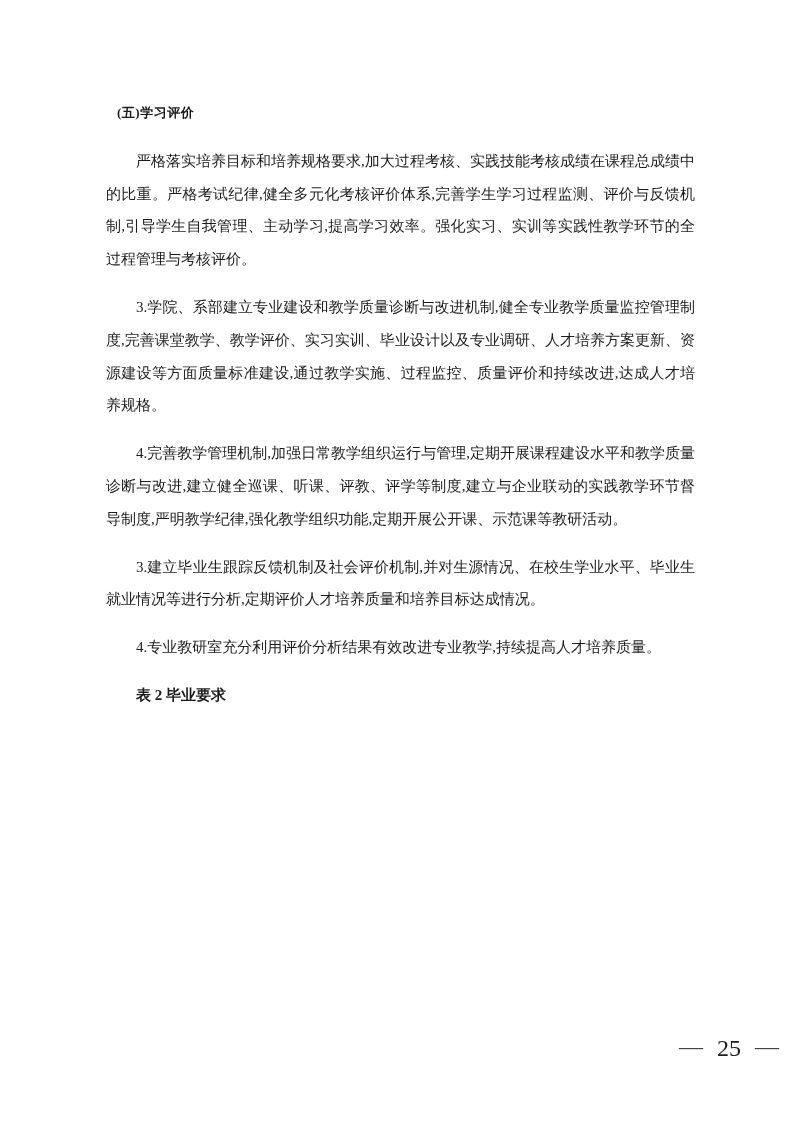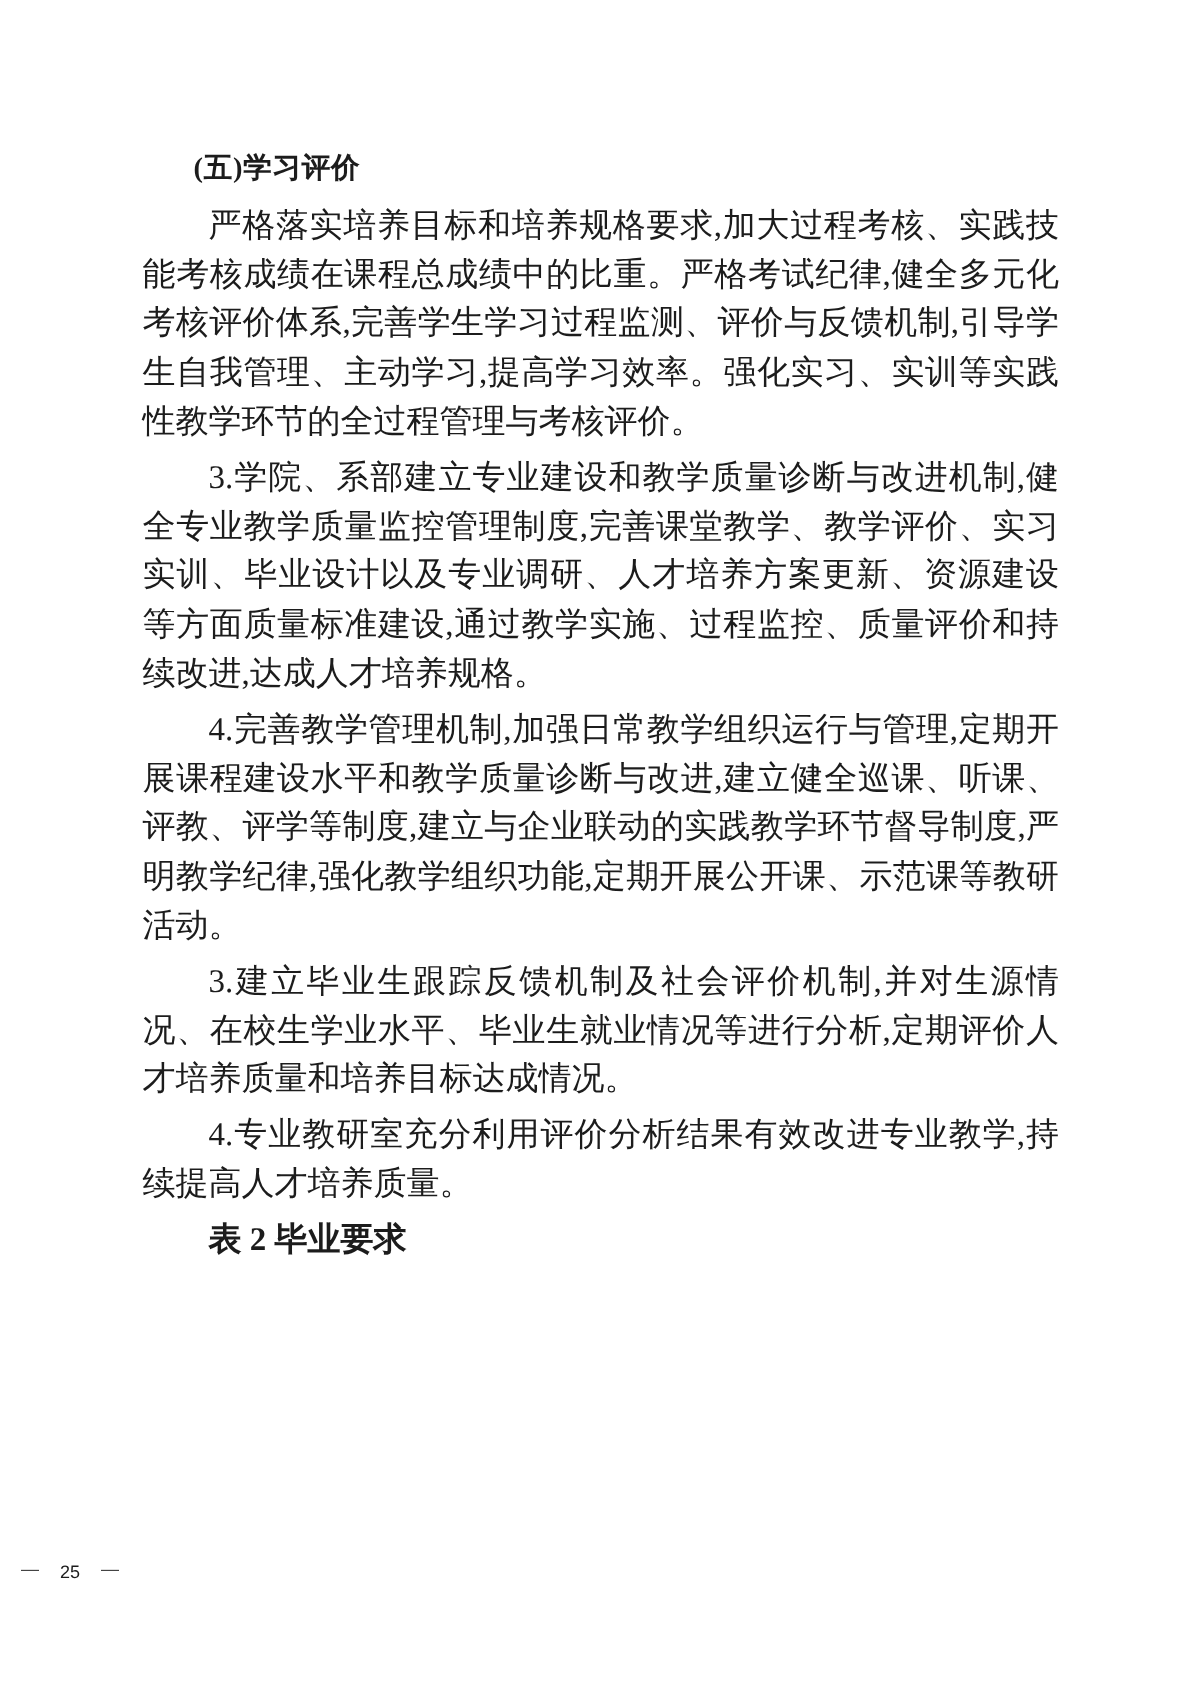--- a/index.html
+++ b/index.html
@@ -16,52 +16,52 @@
     font-family: "Liberation Serif", serif;
     color: #1c1c1c;
   }
   .content {
     position: absolute;
     left: 91px;
     top: 97px;
     width: 619px;
   }
   .content p {
-    margin: 4px;
-    font-size: 22px;
+    margin: 15px;
+    font-size: 15px;
     line-height: 32.8px;
     text-align: justify;
     text-indent: 2em;
     letter-spacing: 0;
   }
   .content h2 {
     margin: 0;
-    font-size: 19px;
+    font-size: 13px;
     line-height: 32.8px;
     font-weight: bold;
     text-indent: 2em;
     letter-spacing: 0.5px;
   }
   .table-caption {
     margin: 0;
     font-size: 16.5px;
     line-height: 32.8px;
     font-weight: bold;
     text-align: center;
   }
   .footer {
     position: absolute;
     left: 0;
     top: 1034px;
     width: 100%;
-    text-align: left;
-    font-size: 12px;
+    text-align: right;
+    font-size: 24px;
     line-height: 28px;
     color: #1c1c1c;
-    font-family: Liberation Sans, sans-serif;
+    font-family: Liberation Serif, serif;
   }
   .footer .dash {
     color: #444444;
     margin: 0 14px;
     position: relative;
     top: -2px;
   }
 </style>
 </head>
 <body>

